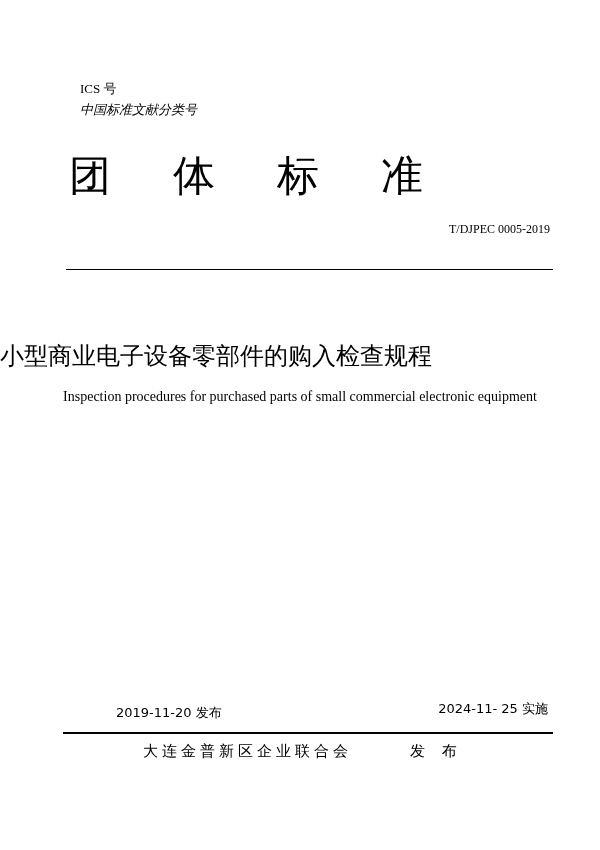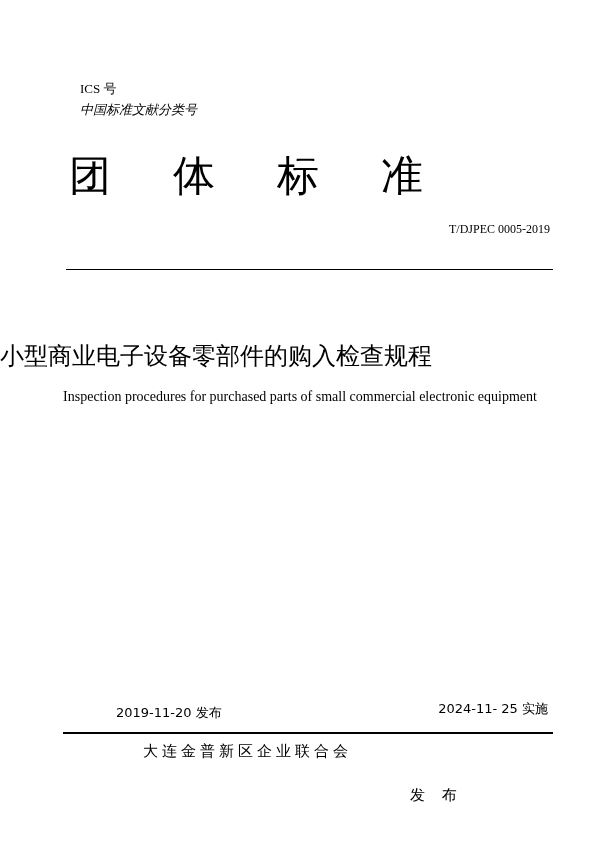--- a/index.html
+++ b/index.html
@@ -9,21 +9,21 @@
   .ccs { left:80px; top:101px; font-size:13px;font-style:italic; }
   .title { left:0; width:492px; top:148px; text-align:center; font-size:42px; letter-spacing:62px; text-indent:62px; font-weight:300; }
   .code { right:50px; top:222px; font-size:12px; font-family:"Liberation Serif", serif;margin-left:29px; }
   .hr1 { left:66px; width:487px; top:269px; height:1px; background:#000; }
   .cn-title { left:0; width:516px; top:340px; text-align:left; font-size:24px; }
   .en-title { left:0; width:600px; top:389px; text-align:center; font-size:14px; font-family:"Liberation Serif", serif; }
   .pub-date { left:68px; top:704px; font-size:13px;margin-left:48px; }
   .eff-date { right:52px; top:700px; font-size:13px; }
   .hr2 { left:63px; width:490px; top:732px; height:2px; background:#000; }
   .org { left:143px; top:742px; font-size:15px; letter-spacing:4px;text-align:center; }
-  .issue { left:410px; top:742px; font-size:15px; letter-spacing:6px;margin-top:44px; }
+  .issue { left:410px; top:742px; font-size:15px; letter-spacing:6px; }
 </style>
 </head>
 <body>
 
 <div class="abs ics">ICS 号</div>
 <div class="abs ccs">中国标准文献分类号</div>
 
 <div class="abs title">团体标准</div>
 
 <div class="abs code">T/DJPEC  0005-2019</div>

